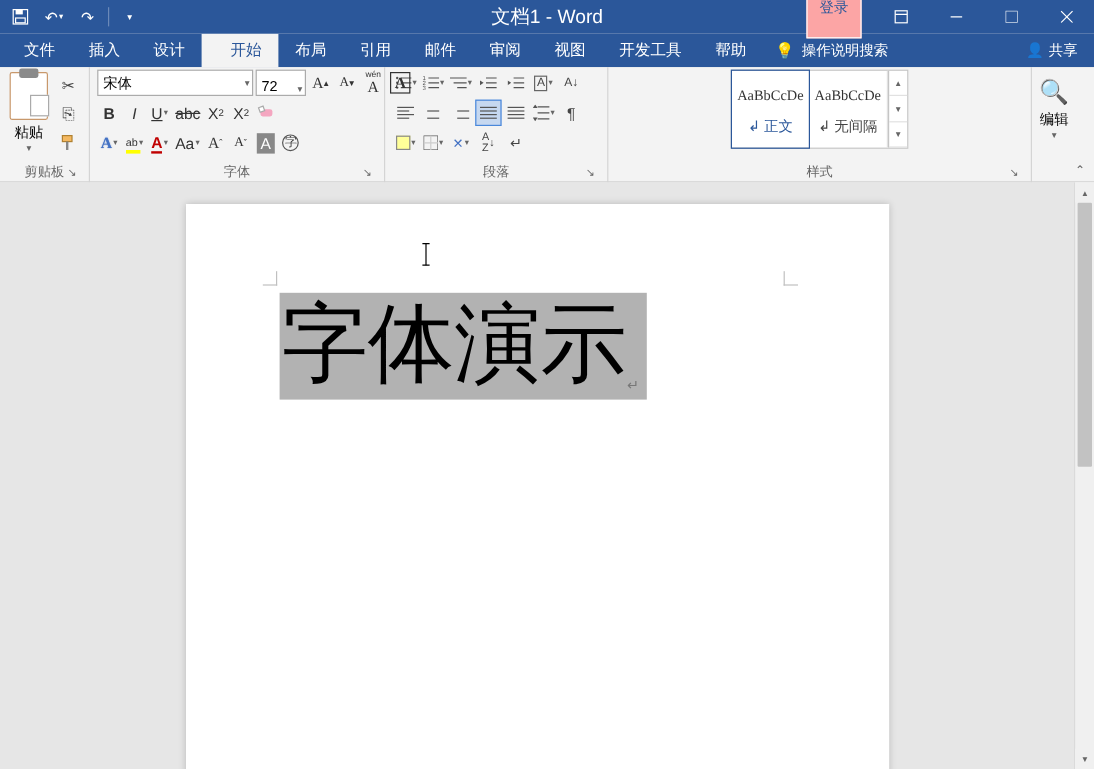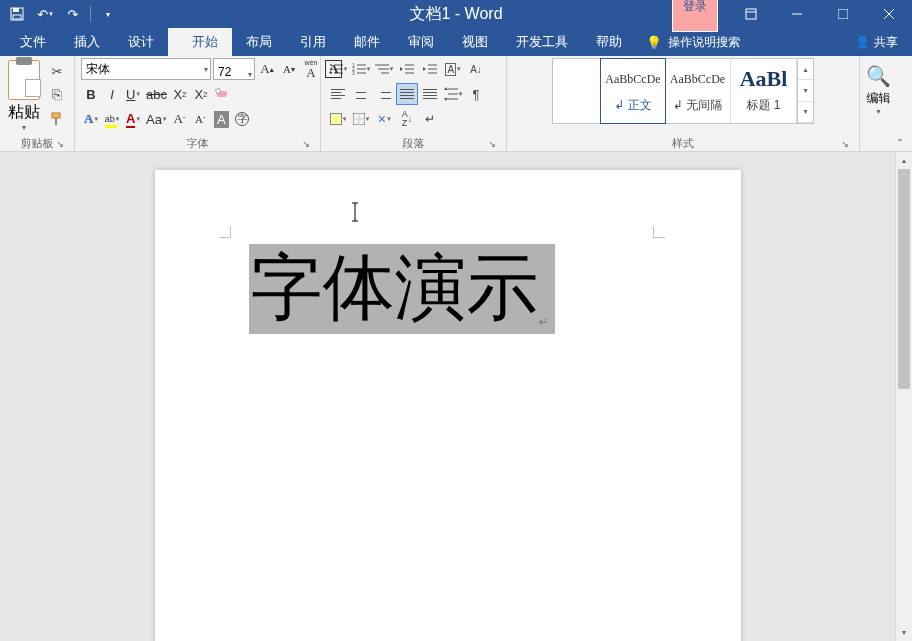--- a/index.html
+++ b/index.html
@@ -28,21 +28,21 @@
 .group { border-right:1px solid #d4d4d4; padding:2px 6px 0 6px; display:flex; flex-direction:column; height:96px; }
 .group-body { flex:1; display:flex; align-items:flex-start; }
 .group-label { text-align:center; font-size:11px; color:#666; padding:2px 0 1px 0; position:relative; }
 .group-launcher { position:absolute; right:2px; bottom:2px; width:12px; height:12px; font-size:9px; color:#666; display:flex; align-items:center; justify-content:center; }
 
 
 .paste-big { width:36px; text-align:center; }
 .paste-icon { width:32px; height:40px; margin:2px auto 0; background:#fff; border:1px solid #c8986b; border-radius:2px; position:relative; }
 .paste-icon::before { content:""; position:absolute; top:-4px; left:7px; width:16px; height:8px; background:#8a8a8a; border-radius:2px; }
 .paste-icon::after { content:""; position:absolute; bottom:2px; right:-2px; width:14px; height:16px; background:#fff; border:1px solid #aaa; }
-.paste-label { font-size:16px; margin-top:2px; }
+.paste-label { font-size:12px; margin-top:2px; }
 .paste-dd { font-size:8px; color:#666; }
 .clip-side { display:flex; flex-direction:column; gap:2px; margin-left:4px; padding-top:2px; }
 .small-btn { width:22px; height:22px; display:flex; align-items:center; justify-content:center; font-size:13px; color:#444; }
 
 
 .font-row1 { display:flex; align-items:center; gap:2px; margin-bottom:3px; }
 .font-name { width:130px; height:22px; border:1px solid #ababab; background:#fff; display:flex; align-items:center; padding:0 4px; font-size:12px; position:relative; }
 .font-name .dd, .font-size .dd { position:absolute; right:2px; font-size:8px; color:#666; }
 .font-size { width:42px; height:22px; border:1px solid #ababab; background:#fff; display:flex; align-items:flex-end; padding:0 4px; font-size:12px; position:relative; }
 .font-btn { height:22px; min-width:20px; padding:0 2px; display:flex; align-items:center; justify-content:center; font-size:13px; color:#333; position:relative; }
@@ -59,21 +59,21 @@
 .para-col { display:flex; flex-direction:column; gap:3px; }
 .para-row { display:flex; align-items:center; gap:1px; }
 .p-btn { width:22px; height:22px; display:flex; align-items:center; justify-content:center; color:#444; font-size:12px; }
 .p-btn .caret { font-size:7px; margin-left:1px; color:#666; }
 .p-btn.active { background:#c6d8f0; border:1px solid #4a88da; }
 .align-icon { width:14px; height:11px; display:flex; flex-direction:column; justify-content:space-between; }
 .align-icon span { height:1px; background:#555; display:block; }
 .fill-icon { width:12px; height:12px; background:#ffff99; border:1px solid #888; }
 
 
-.styles-gallery { display:flex; border:1px solid #c5c5c5; background:#fff; height:66px;padding-left:48px; }
+.styles-gallery { display:flex; border:1px solid #c5c5c5; background:#fff; height:66px; }
 .style-item { width:66px; border-right:1px solid #e1e1e1; text-align:center; padding-top:6px; cursor:pointer; position:relative; }
 .style-item.selected { border:1px solid #2b579a; margin:-1px; }
 .style-preview { font-family:"SimSun",serif; font-size:12px; color:#333; height:28px; display:flex; align-items:center; justify-content:center; overflow:hidden; }
 .style-preview.h1 { font-size:22px; color:#1f3864; font-weight:bold; }
 .style-name { font-size:12px; color:#444; margin-top:4px; }
 .style-name.sel { color:#2b579a; }
 .gallery-more { width:16px; display:flex; flex-direction:column; border-left:1px solid #c5c5c5; }
 .gallery-more div { flex:1; display:flex; align-items:center; justify-content:center; font-size:8px; color:#666; border-bottom:1px solid #e1e1e1; }
 
 
@@ -83,21 +83,21 @@
 
 .collapse { position:absolute; right:4px; bottom:2px; font-size:10px; color:#666; width:16px; height:14px; display:flex; align-items:center; justify-content:center; }
 
 
 .doc-area { position:absolute; top:152px; left:0; right:17px; bottom:0; background:#e6e6e6; overflow:hidden; }
 .page { width:586px; background:#fff; margin:18px auto 0; min-height:580px; box-shadow:0 0 6px rgba(0,0,0,.2); position:relative; padding:60px 78px; }
 .cm { position:absolute; width:12px; height:12px; }
 .cm.tl { border-bottom:1px solid #c0c0c0; border-right:1px solid #c0c0c0; top:56px; left:64px; transform:translate(0,0); }
 .cm.tr { border-bottom:1px solid #c0c0c0; border-left:1px solid #c0c0c0; top:56px; right:76px; }
 .ibeam-svg { position:absolute; left:196px; top:32px; }
-.selected-text { background:#b2b2b2; font-family:"SimSun","宋体",serif; font-size:72px; line-height:1.15; padding:2px 6px 4px 2px; display:inline-block; margin-top:14px;margin-left:16px; }
+.selected-text { background:#b2b2b2; font-family:"SimSun","宋体",serif; font-size:72px; line-height:1.15; padding:2px 6px 4px 2px; display:inline-block; margin-top:14px; }
 .para-mark { font-size:12px; vertical-align:bottom; color:#777; }
 
 
 .vscroll { position:absolute; right:0; top:152px; bottom:0; width:17px; background:#f0f0f0; border-left:1px solid #dadada; }
 .vs-btn { height:17px; display:flex; align-items:center; justify-content:center; font-size:8px; color:#666; background:#f0f0f0; }
 .vs-thumb { position:absolute; top:17px; left:2px; right:2px; height:220px; background:#c2c2c2; border-radius:1px; }
 </style>
 </head>
 <body>
 
@@ -414,24 +414,20 @@
     <div class="group-body" style="justify-content:center">
       <div class="styles-gallery">
         <div class="style-item selected">
           <div class="style-preview">AaBbCcDe</div>
           <div class="style-name sel">↲ <span>正文</span></div>
         </div>
         <div class="style-item">
           <div class="style-preview">AaBbCcDe</div>
           <div class="style-name">↲ <span>无间隔</span></div>
         </div>
-        <div class="style-item">
-          <div class="style-preview h1">AaBl</div>
-          <div class="style-name">标题 1</div>
-        </div>
         <div class="gallery-more">
           <div>▴</div>
           <div>▾</div>
           <div>▾</div>
         </div>
       </div>
     </div>
     <div class="group-label">
       <span>样式</span>
       <span class="group-launcher">↘</span>

